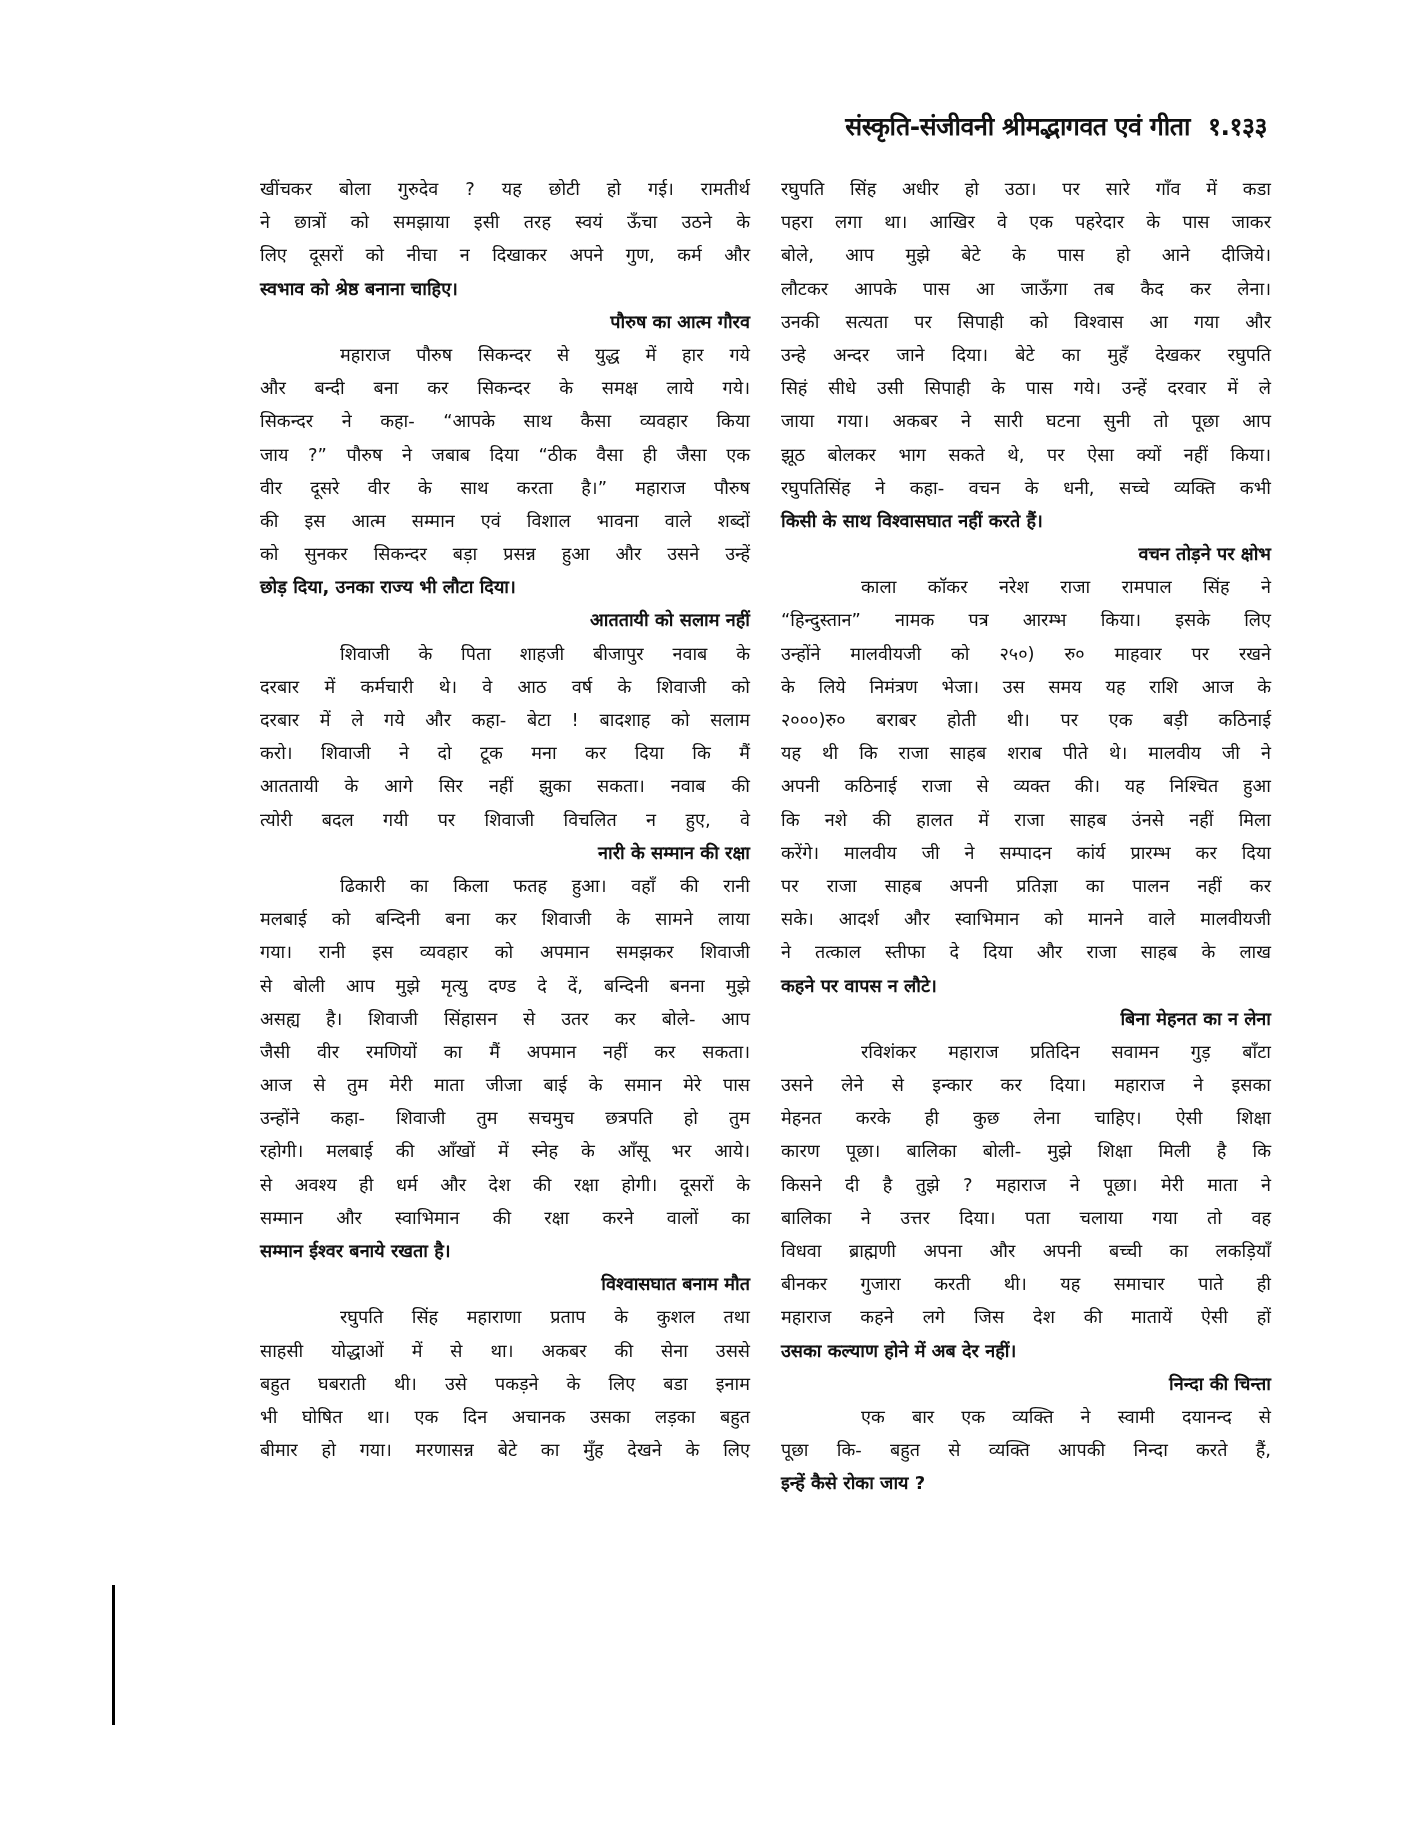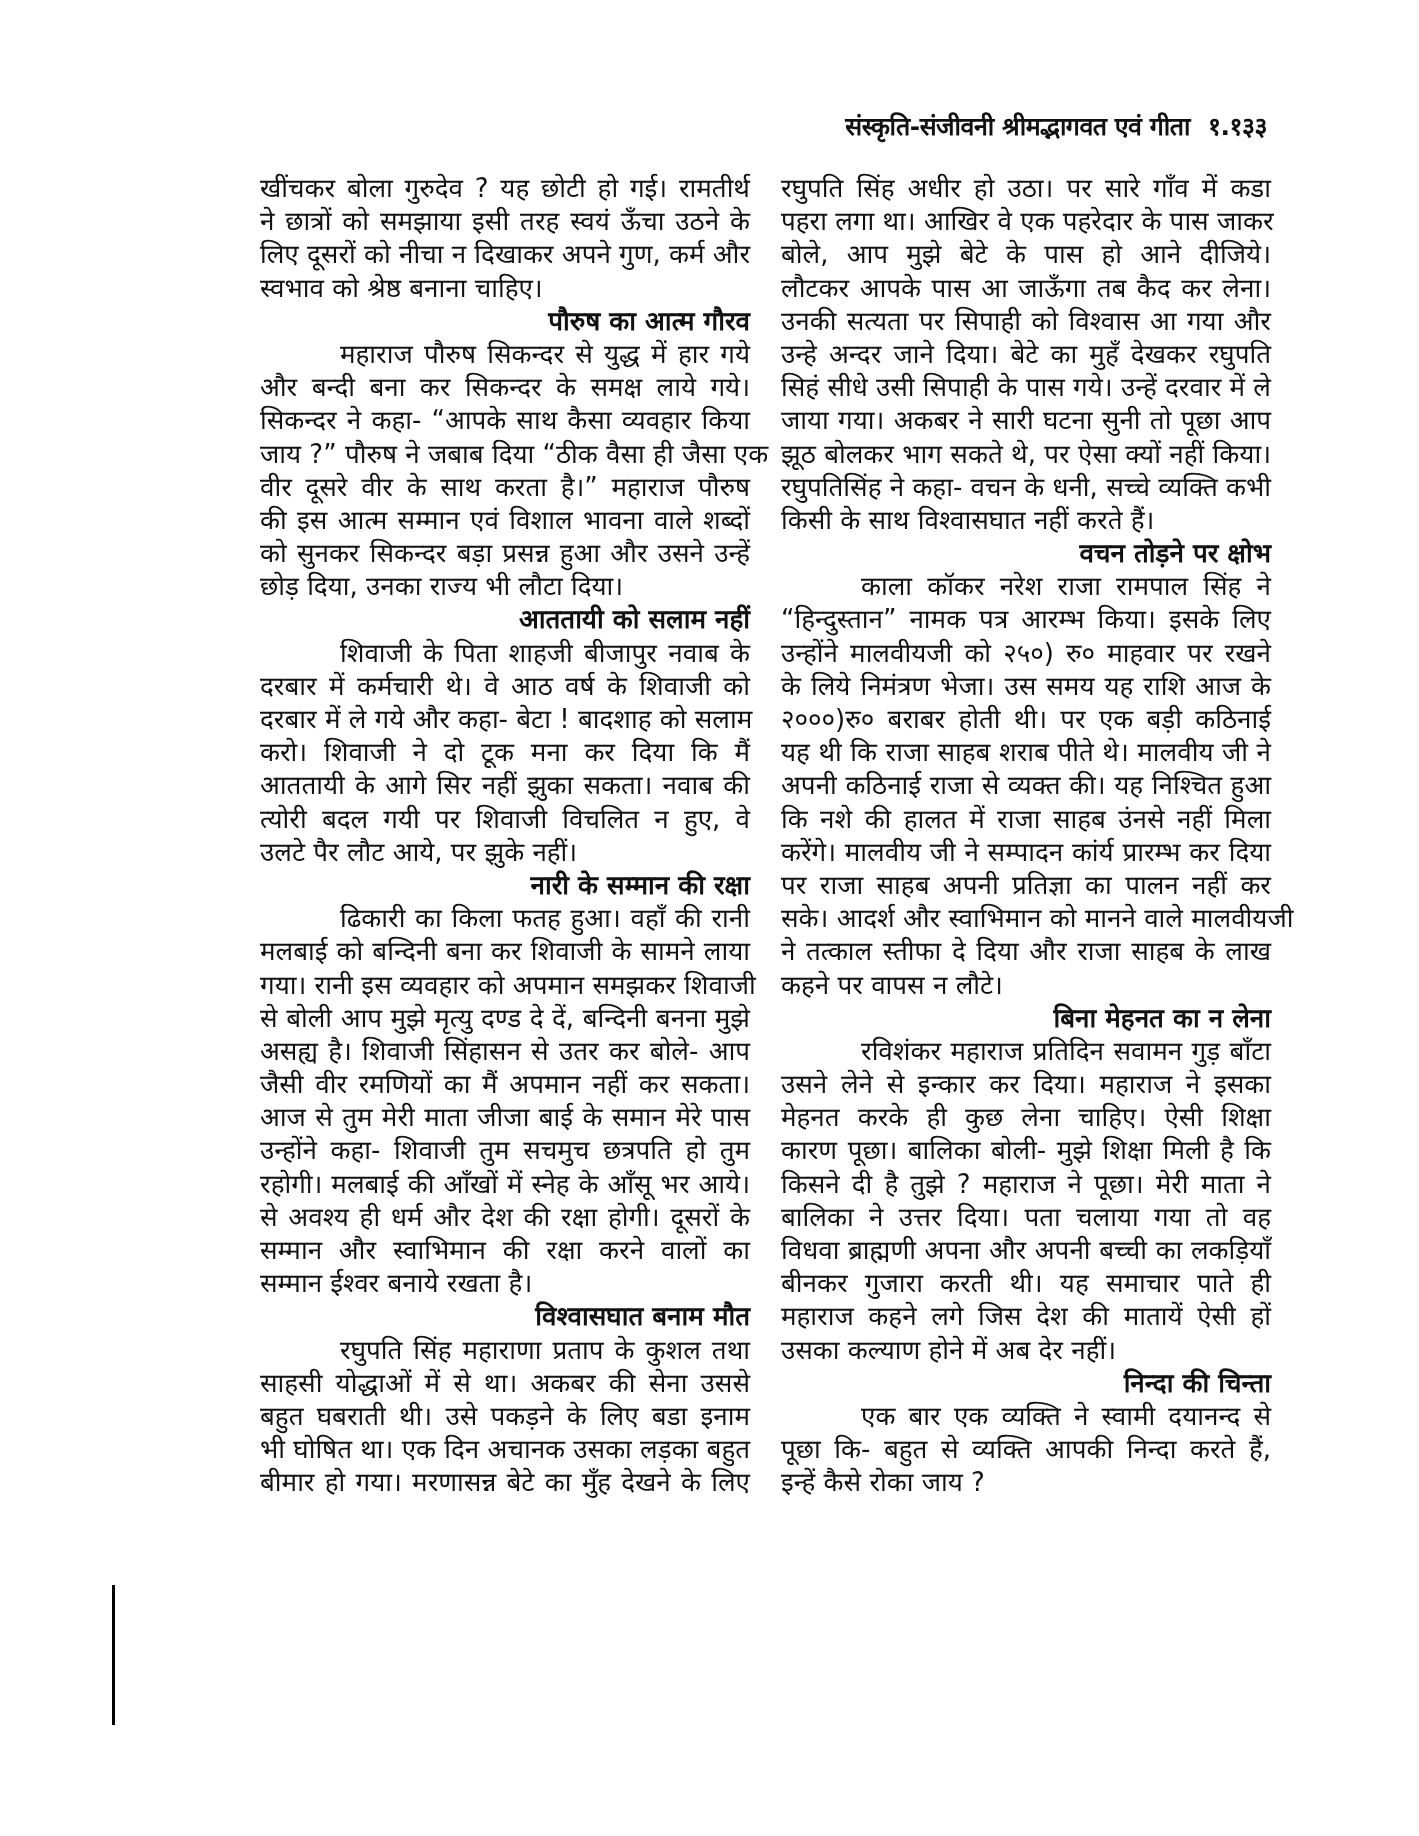--- a/index.html
+++ b/index.html
@@ -6,26 +6,26 @@
   body { width: 1419px; height: 1836px; position: relative; overflow: hidden; color: #111; }
   .page { position: absolute; left: 0; top: 0; width: 1419px; height: 1836px; margin-left: 48px; }
   .running-header {
     position: absolute; top: 108px; right: 200px;
     font-family: "DejaVu Sans", sans-serif; font-weight: bold; font-size: 25px;
     white-space: nowrap; letter-spacing: -0.5px;
   }
   .running-header .pageno { margin-left: 18px; }
   .col {
     position: absolute; top: 172px; width: 490px;
-    font-family: "DejaVu Sans", sans-serif; font-size: 26px; line-height: 33.2px;
+    font-family: "DejaVu Sans", sans-serif; font-size: 18px; line-height: 33.2px;
   }
   .col.left { left: 212px; }
   .col.right { left: 733px; }
   .line { display: block; white-space: nowrap; text-align: justify; text-align-last: justify; height: 33.2px; overflow: visible; }
-  .line.last { text-align-last: left; }
+  .line.last { text-align-last: left; font-weight: bold; }
   .line.indent { padding-left: 80px; }
   .heading { display: block; text-align: right; font-weight: bold; height: 33.2px; white-space: nowrap; }
   .margin-rule { position: absolute; left: 64px; top: 1585px; width: 3px; height: 140px; background: #000; }
 </style>
 </head>
 <body>
 
 <div class="page">
   <div class="running-header">
     <span>संस्कृति-संजीवनी श्रीमद्भागवत एवं गीता</span><span class="pageno">१.१३३</span>
@@ -45,21 +45,20 @@
       <span class="line">की इस आत्म सम्मान एवं विशाल भावना  वाले शब्दों</span>
       <span class="line">को सुनकर सिकन्दर बड़ा प्रसन्न हुआ और उसने उन्हें</span>
       <span class="line last">छोड़ दिया,  उनका राज्य भी लौटा दिया।</span>
       <span class="heading">आततायी को सलाम नहीं</span>
       <span class="line indent">शिवाजी के पिता शाहजी बीजापुर नवाब के</span>
       <span class="line">दरबार में  कर्मचारी थे। वे आठ वर्ष  के शिवाजी को</span>
       <span class="line">दरबार में ले गये और कहा- बेटा ! बादशाह को सलाम</span>
       <span class="line">करो। शिवाजी  ने दो टूक  मना कर दिया कि मैं</span>
       <span class="line">आततायी के आगे सिर नहीं  झुका सकता। नवाब की</span>
       <span class="line">त्योरी बदल गयी पर शिवाजी  विचलित न हुए, वे</span>
-      <span class="line last">उलटे पैर लौट आये, पर झुके नहीं।</span>
       <span class="heading">नारी के सम्मान की रक्षा</span>
       <span class="line indent">ढिकारी का किला फतह हुआ। वहाँ की रानी</span>
       <span class="line">मलबाई को बन्दिनी बना कर शिवाजी  के सामने लाया</span>
       <span class="line">गया। रानी इस व्यवहार को अपमान समझकर शिवाजी</span>
       <span class="line">से बोली आप मुझे मृत्यु दण्ड दे दें, बन्दिनी बनना मुझे</span>
       <span class="line">असह्य है। शिवाजी सिंहासन से उतर कर  बोले- आप</span>
       <span class="line">जैसी  वीर रमणियों  का मैं अपमान नहीं कर सकता।</span>
       <span class="line">आज से तुम  मेरी माता जीजा बाई  के समान मेरे पास</span>
       <span class="line">उन्होंने कहा- शिवाजी तुम सचमुच  छत्रपति हो  तुम</span>
       <span class="line">रहोगी। मलबाई की आँखों में स्नेह के आँसू भर आये।</span>

